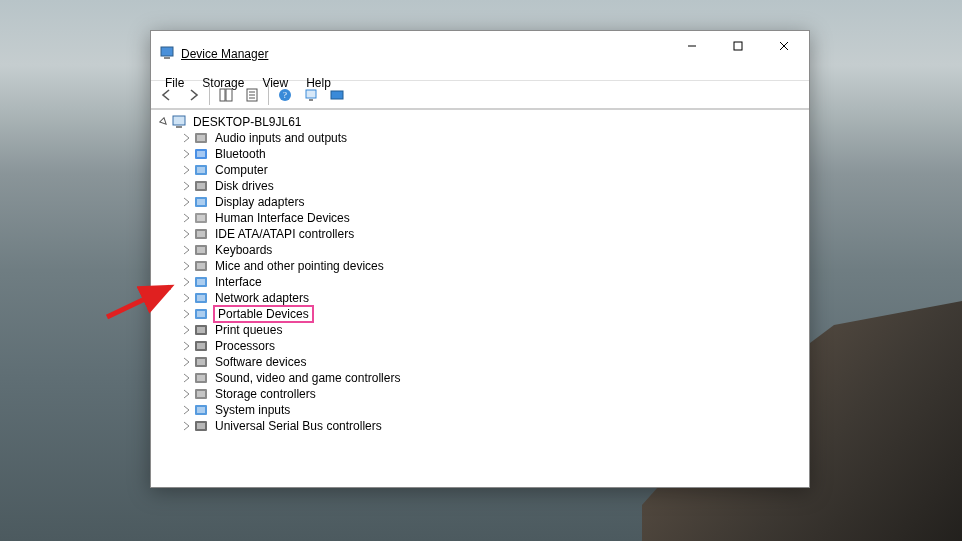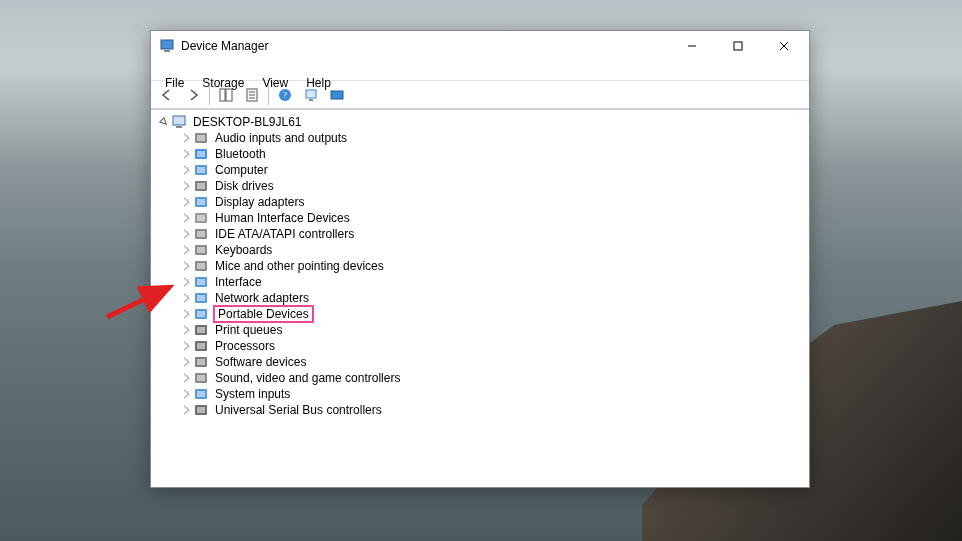--- a/index.html
+++ b/index.html
@@ -26,23 +26,24 @@
     position: absolute;
     left: 150px; top: 30px;
     width: 660px; height: 458px;
     background: #ffffff;
     border: 1px solid #8a8a8a;
     box-shadow: 0 4px 20px rgba(0,0,0,.35);
     display: flex; flex-direction: column;
   }
   .titlebar {
     height: 30px;
-    display: flex; align-items: center;
+    display: flex; align-items: flex-end;
     padding: 0 2px 0 8px;
     background: #ffffff;
+    text-decoration: underline;
   }
   .titlebar .app-icon { width: 16px; height: 16px; margin-right: 6px; }
   .titlebar .title { flex: 1; font-size: 12px; color: #000; }
   .win-btn { width: 46px; height: 30px; display: flex; align-items: center; justify-content: center; }
   .menubar {
     height: 20px;
     display: flex; align-items: center;
     padding: 0 6px;
     gap: 2px;
     border-bottom: 1px solid #e1e1e1;
@@ -440,20 +441,36 @@
             </li>
             <li>
               <div class="tree-node">
                 <span class="node-arrow">
                   <svg width="10" height="10" viewBox="0 0 10 10">
                     <path d="M3 1 L8 5 L3 9" fill="none" stroke="#888" stroke-width="1"></path>
                   </svg>
                 </span>
                 <span class="node-icon">
                   <svg width="16" height="16" viewBox="0 0 16 16">
+                    <rect x="2" y="3" width="12" height="10" rx="1" fill="#777" opacity=".85"></rect>
+                    <rect x="4" y="5" width="8" height="6" fill="#fff" opacity=".5"></rect>
+                  </svg>
+                </span>
+                <span class="node-label">Storage controllers</span>
+              </div>
+            </li>
+            <li>
+              <div class="tree-node">
+                <span class="node-arrow">
+                  <svg width="10" height="10" viewBox="0 0 10 10">
+                    <path d="M3 1 L8 5 L3 9" fill="none" stroke="#888" stroke-width="1"></path>
+                  </svg>
+                </span>
+                <span class="node-icon">
+                  <svg width="16" height="16" viewBox="0 0 16 16">
                     <rect x="2" y="3" width="12" height="10" rx="1" fill="#3a8ad8" opacity=".85"></rect>
                     <rect x="4" y="5" width="8" height="6" fill="#fff" opacity=".5"></rect>
                   </svg>
                 </span>
                 <span class="node-label">System inputs</span>
               </div>
             </li>
             <li>
               <div class="tree-node">
                 <span class="node-arrow">

